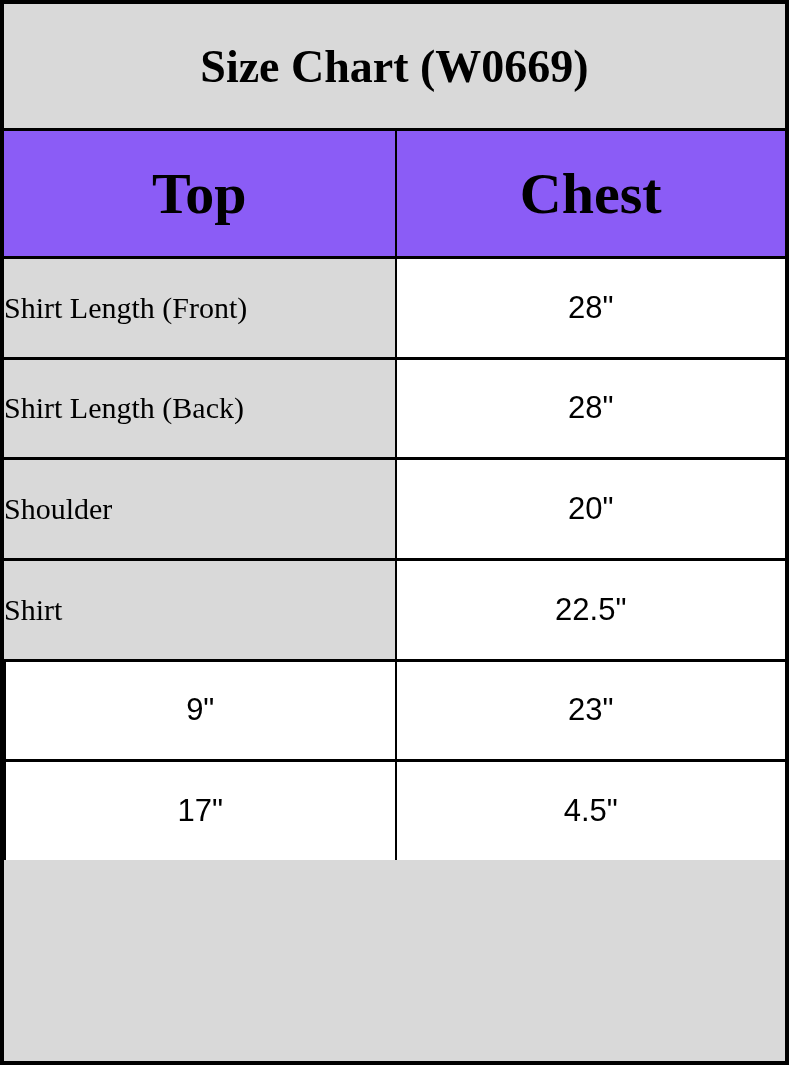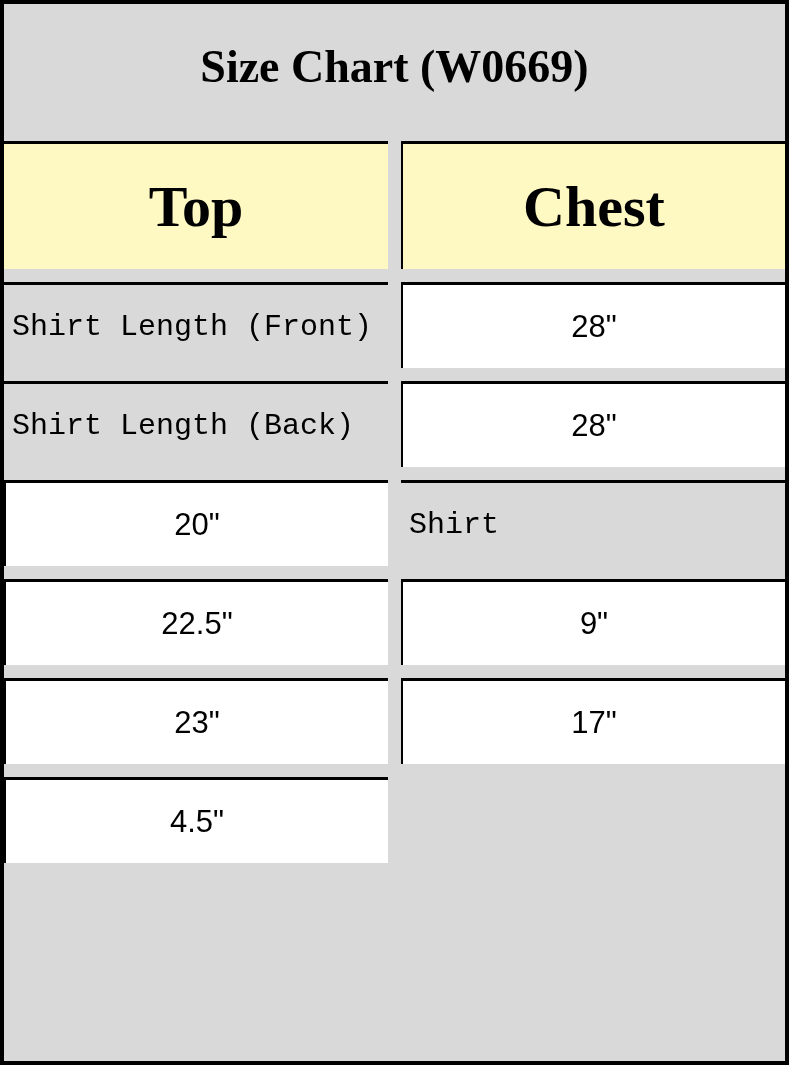--- a/index.html
+++ b/index.html
@@ -9,21 +9,20 @@
   }
   .chart-wrap {
     width: 789px;
     height: 1065px;
     box-sizing: border-box;
     border: 4px solid #000000;
     display: grid;
     grid-template-columns: 1fr 1fr;
     grid-template-rows: 124px 128px repeat(8, 1fr);
     background: #d9d9d9;
-    gap: 13px;
   }
   .cell {
     display: flex;
     align-items: center;
     box-sizing: border-box;
     color: #000000;
     overflow: hidden;
   }
   .title-cell {
     grid-column: 1 / -1;
@@ -31,30 +30,30 @@
     font-family: "Liberation Serif", "DejaVu Serif", serif;
     font-weight: bold;
     font-size: 46px;
     background: #d9d9d9;
   }
   .header-cell {
     justify-content: center;
     font-family: "Liberation Serif", "DejaVu Serif", serif;
     font-weight: bold;
     font-size: 58px;
-    background: #fef9c3;
+    background: #8b5cf6;
     border-top: 3px solid #000000;
   }
   .header-cell.col-right {
     border-left: 2px solid #000000;
   }
   .label-cell {
     justify-content: flex-start;
-    padding-left: 8px;
-    font-family: Liberation Mono, monospace;
+    padding-left: 0;
+    font-family: Liberation Serif, serif;
     font-size: 30px;
     background: #d9d9d9;
     border-top: 3px solid #000000;
   }
   .value-cell {
     justify-content: center;
     font-family: "Liberation Sans", "DejaVu Sans", sans-serif;
     font-size: 31px;
     background: #ffffff;
     border-top: 3px solid #000000;
@@ -70,20 +69,21 @@
 
   <div class="cell header-cell col-left">Top</div>
   <div class="cell header-cell col-right">Chest</div>
 
   <div class="cell label-cell">Shirt Length (Front)</div>
   <div class="cell value-cell">28"</div>
 
   <div class="cell label-cell">Shirt Length (Back)</div>
   <div class="cell value-cell">28"</div>
 
+  <div class="cell label-cell">Shoulder</div>
   <div class="cell value-cell">20"</div>
 
   <div class="cell label-cell">Shirt</div>
   <div class="cell value-cell">22.5"</div>
 
   <div class="cell value-cell">9"</div>
 
   <div class="cell value-cell">23"</div>
 
   <div class="cell value-cell">17"</div>

